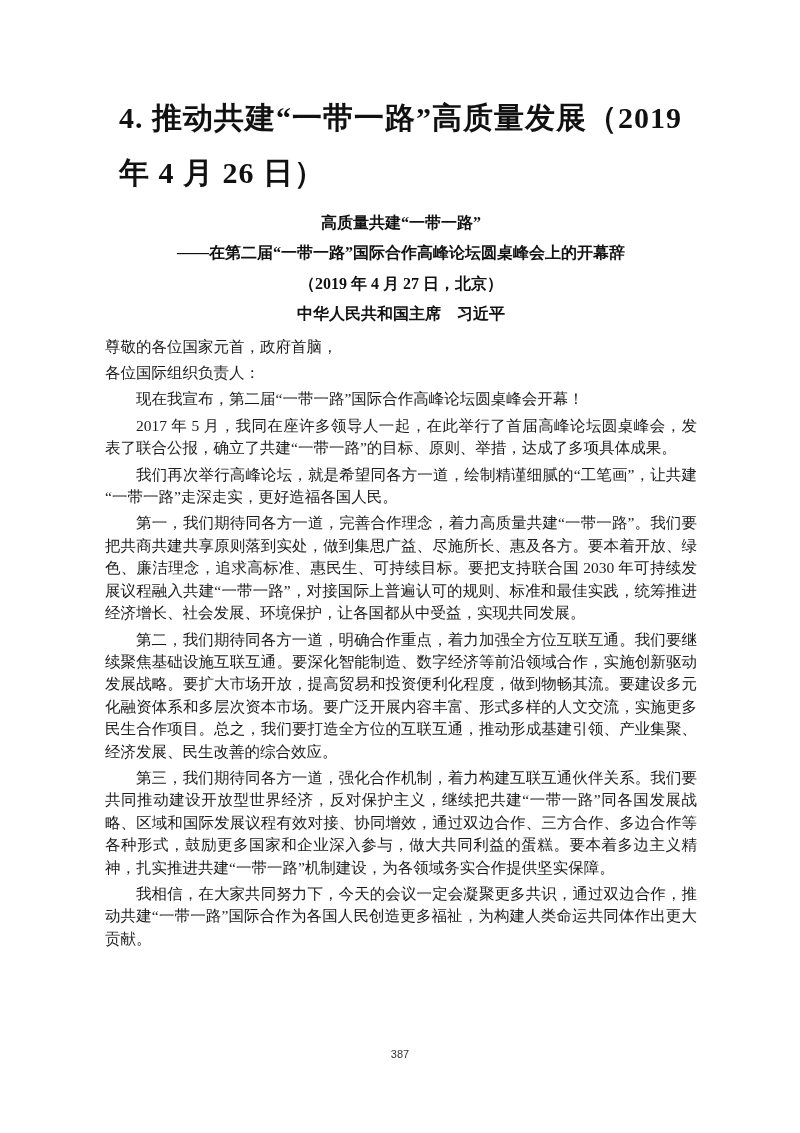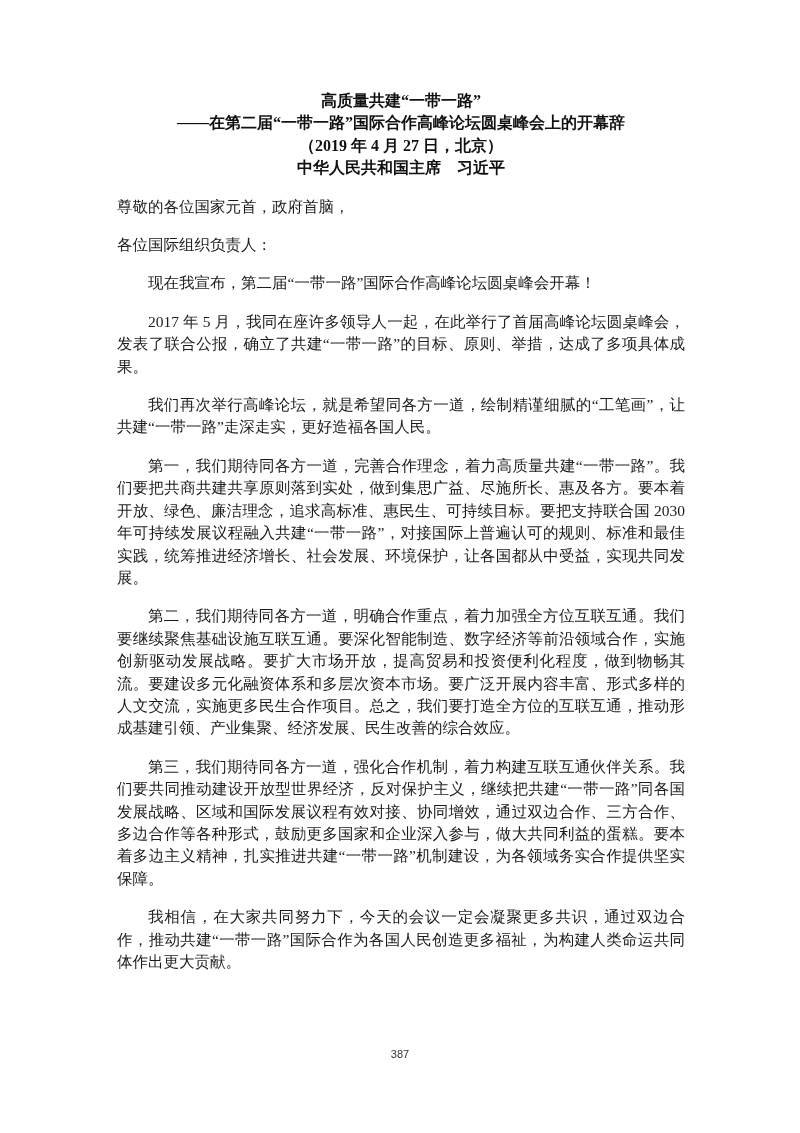--- a/index.html
+++ b/index.html
@@ -33,24 +33,24 @@
   }
   .speech-header {
     text-align: center;
     font-weight: bold;
     font-size: 16px;
     line-height: 22.4px;
     margin-bottom: 10px;
     color: #111111;
   }
   .speech-header div {
-    margin: 0;
+    margin: 8px;
   }
   .body-text p {
-    margin: 16px;
+    margin: 4px;
     font-size: 15.5px;
     line-height: 22.4px;
     text-align: justify;
     text-justify: inter-ideograph;
     word-break: break-all;
     color: #1b1b1b;
   }
   .body-text p.indent {
     text-indent: 2em;
   }
@@ -64,20 +64,21 @@
     color: #333333;
     font-family: "Liberation Sans", "DejaVu Sans", sans-serif;
   }
 </style>
 </head>
 <body>
 
 <div class="page">
   <div class="content">
 
+    <h1 class="doc-title">4. 推动共建“一带一路”高质量发展（2019 年 4 月 26 日）</h1>
 
     <div class="speech-header">
       <div>高质量共建“一带一路”</div>
       <div>——在第二届“一带一路”国际合作高峰论坛圆桌峰会上的开幕辞</div>
       <div>（2019 年 4 月 27 日，北京）</div>
       <div>中华人民共和国主席　习近平</div>
     </div>
 
     <div class="body-text">
       <p>尊敬的各位国家元首，政府首脑，</p>

